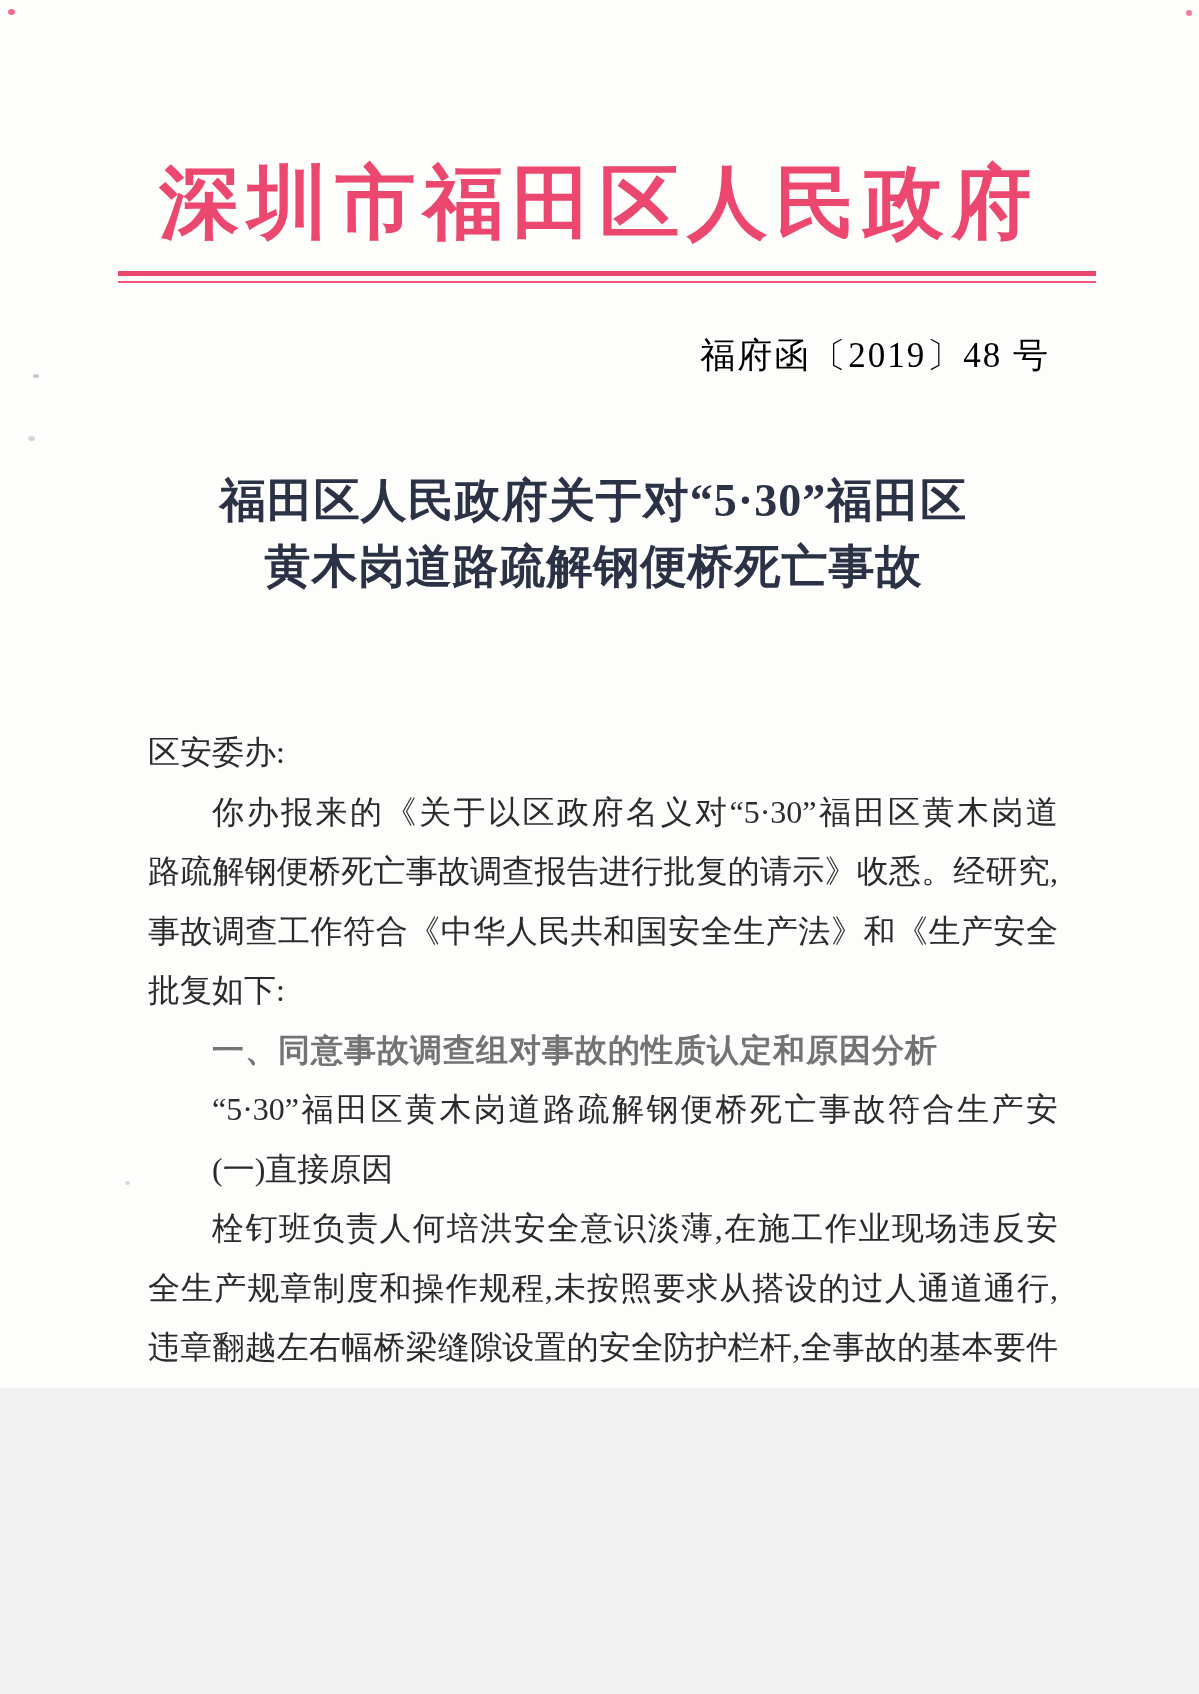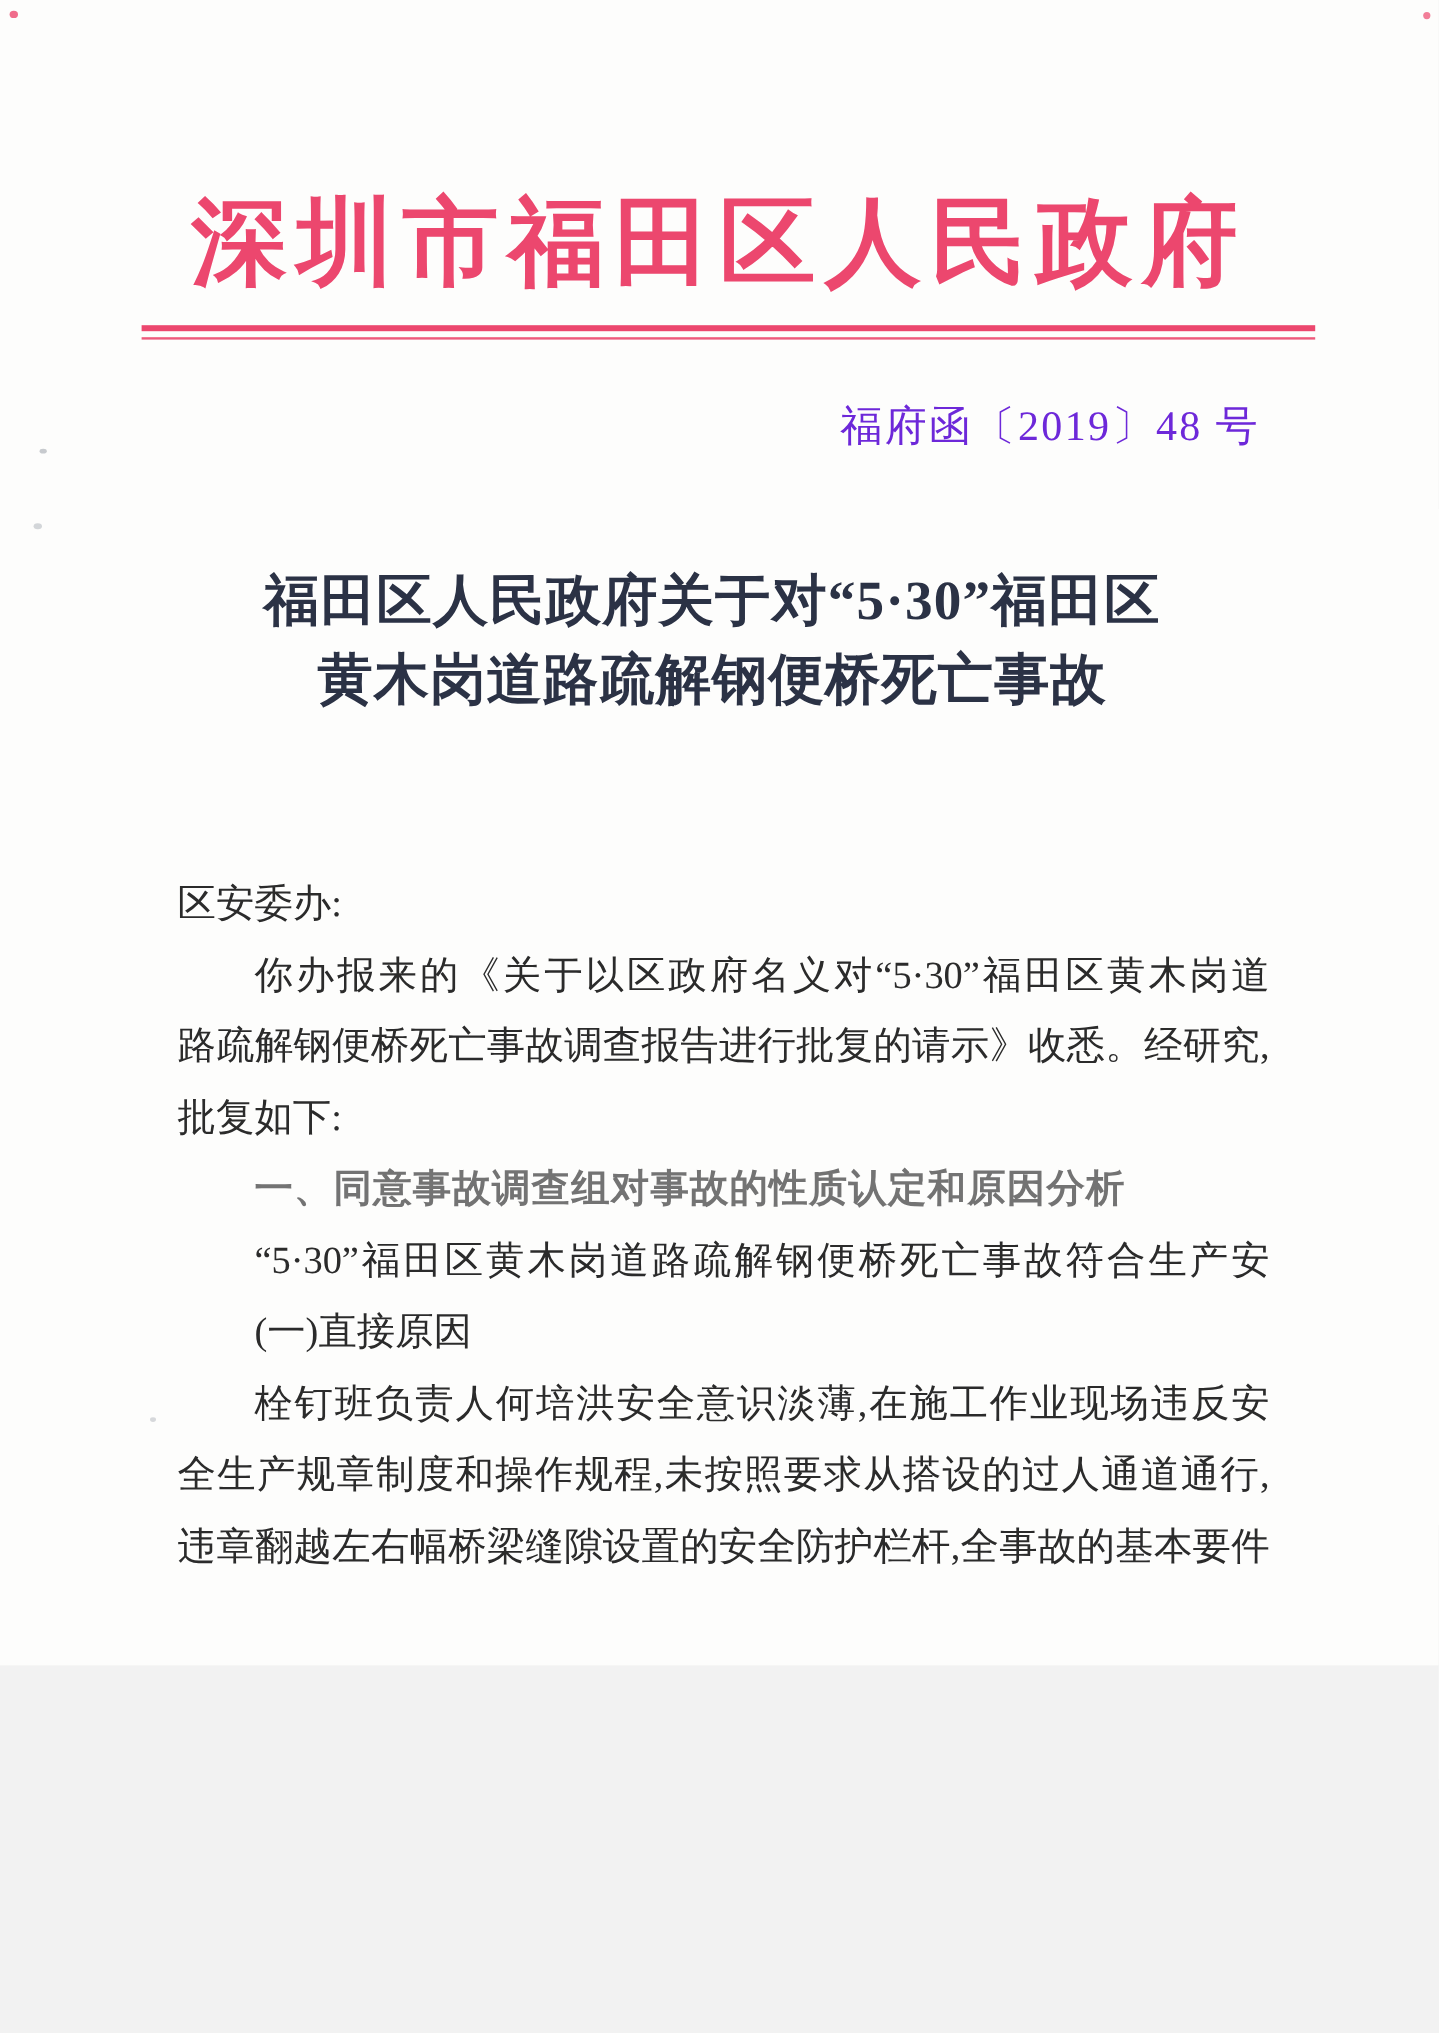--- a/index.html
+++ b/index.html
@@ -31,21 +31,21 @@
   .rule{position:absolute;background:var(--accent);}
   .rule.hdr-thick{left:118px;top:271px;width:978px;height:5px;}
   .rule.hdr-thin {left:118px;top:281px;width:978px;height:2px;opacity:.9;}
   .rule.ftr-thin {left:120px;top:1557px;width:1036px;height:2px;opacity:.9;}
   .rule.ftr-thick{left:120px;top:1564px;width:1036px;height:6px;}
   
   .doc-number{
     position:absolute;top:336px;left:148px;width:902px;
     text-align:right;
     font-size:35px;line-height:40px;
-    color:#6d28d9;
+    color:#000000;
     letter-spacing:2px;
     white-space:nowrap;
   }
   
   .doc-title{
     position:absolute;top:468px;left:38px;right:50px;
     text-align:center;
     font-weight:bold;
     font-size:46px;line-height:66px;
     color:var(--title-color);
@@ -99,20 +99,21 @@
 
   <div class="doc-title">
     <div>福田区人民政府关于对“5·30”福田区</div>
     <div>黄木岗道路疏解钢便桥死亡事故</div>
   </div>
 
   <div class="doc-body">
     <p>区安委办:</p>
     <p class="indent justify">你办报来的《关于以区政府名义对“5·30”福田区黄木岗道</p>
     <p class="justify">路疏解钢便桥死亡事故调查报告进行批复的请示》收悉。经研究,</p>
+    <p class="justify">事故调查工作符合《中华人民共和国安全生产法》和《生产安全</p>
     <p>批复如下:</p>
     <p class="indent heading">一、同意事故调查组对事故的性质认定和原因分析</p>
     <p class="indent justify">“5·30”福田区黄木岗道路疏解钢便桥死亡事故符合生产安</p>
     <p class="indent">(一)直接原因</p>
     <p class="indent justify">栓钉班负责人何培洪安全意识淡薄,在施工作业现场违反安</p>
     <p class="justify">全生产规章制度和操作规程,未按照要求从搭设的过人通道通行,</p>
     <p class="justify">违章翻越左右幅桥梁缝隙设置的安全防护栏杆,全事故的基本要件</p>
   </div>
 
   <div class="rule ftr-thin"></div>

